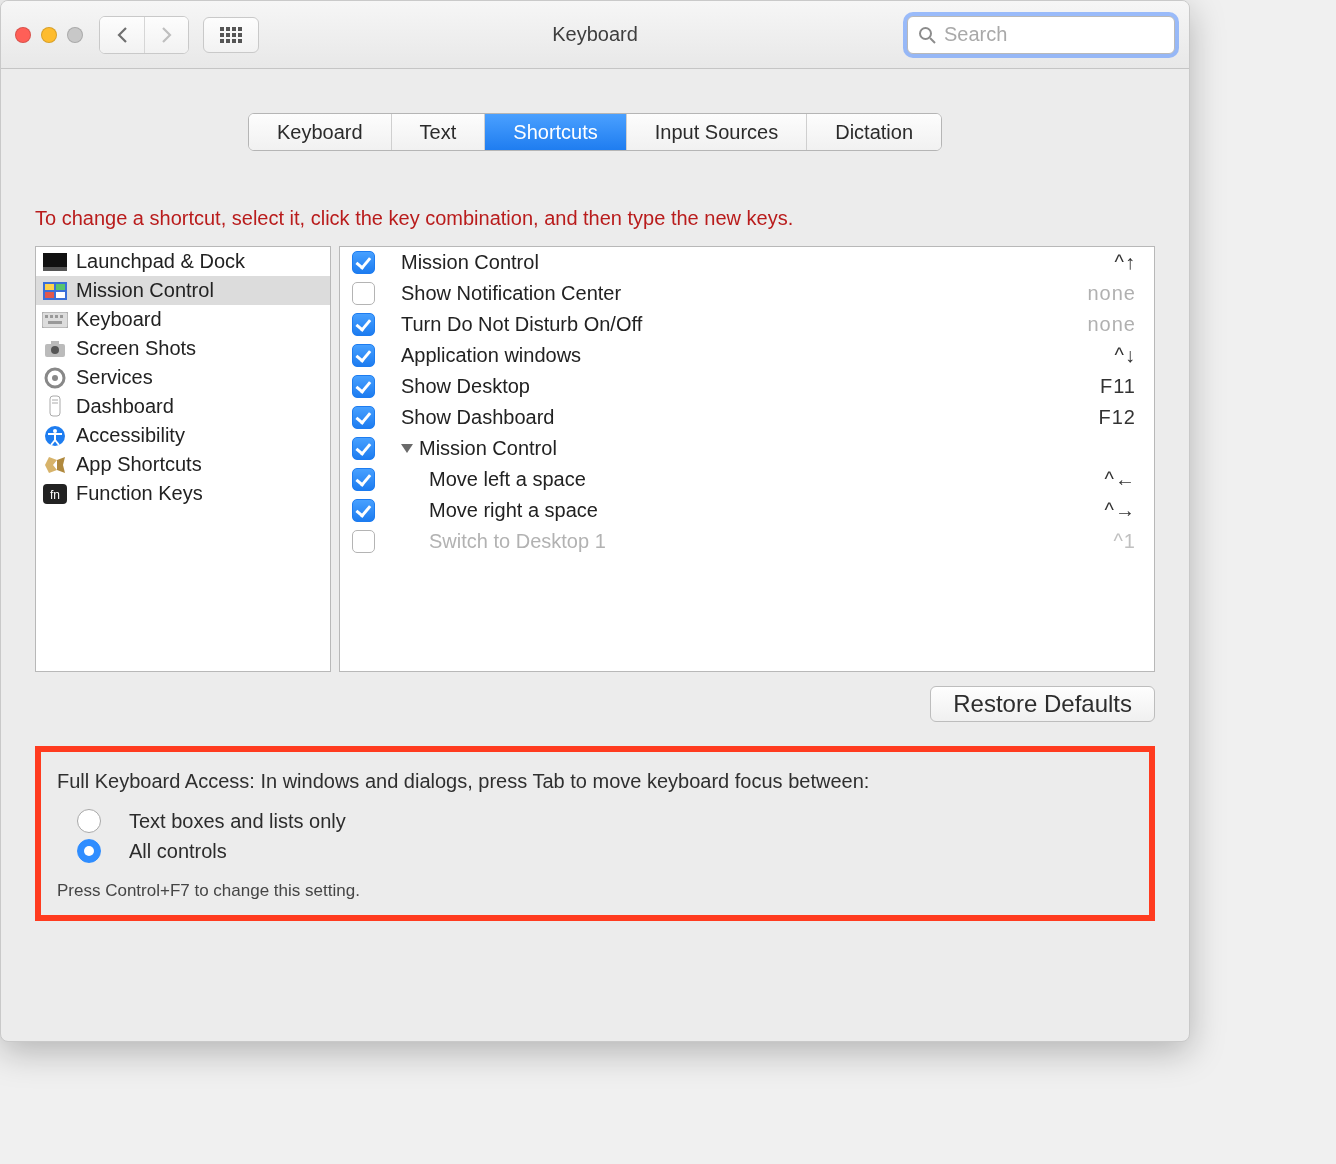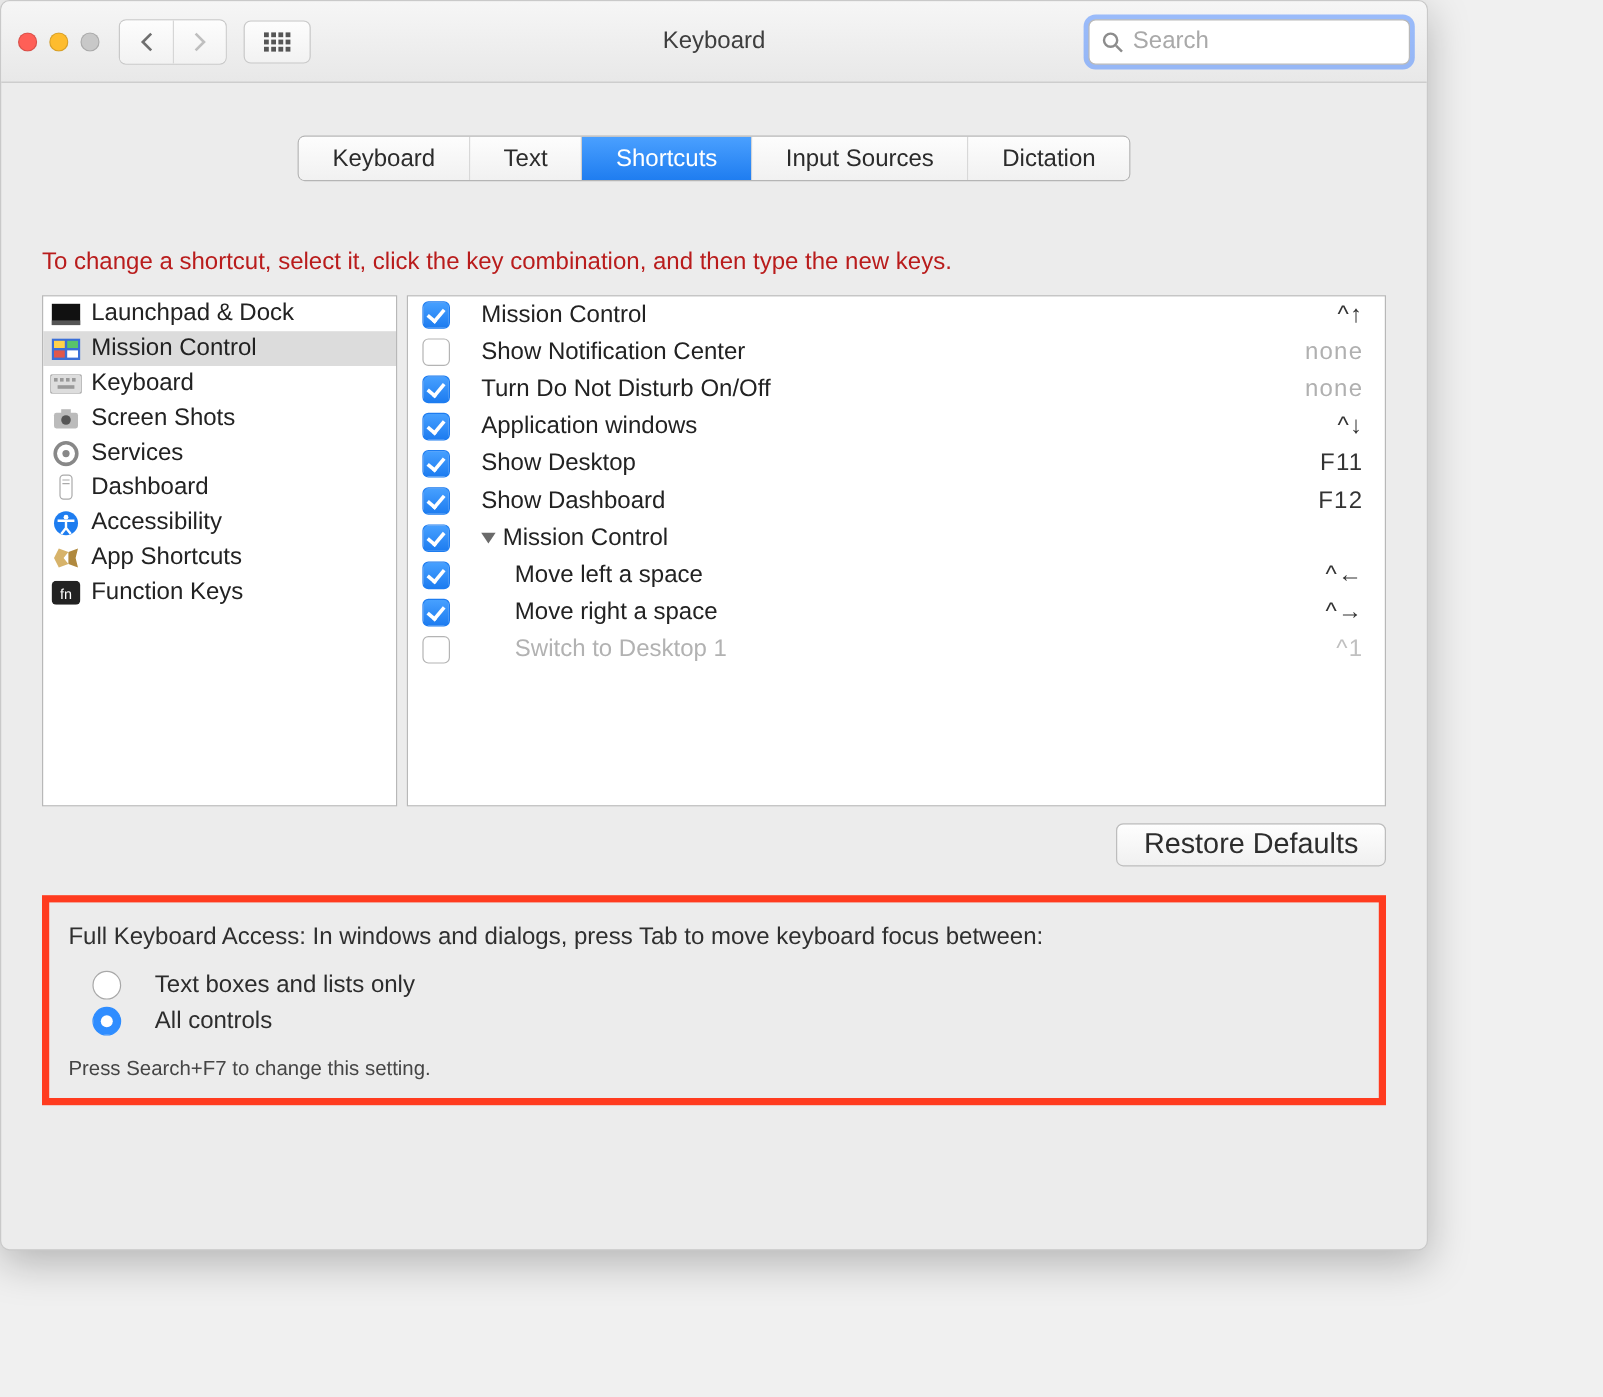--- a/index.html
+++ b/index.html
@@ -464,18 +464,18 @@
       <div id="fk-options">
           <div class="radio-row">
             <span class="radio"></span>
             <span>Text boxes and lists only</span>
           </div>
           <div class="radio-row">
             <span class="radio on"></span>
             <span>All controls</span>
           </div>
         </div>
-      <div class="hint">Press Search+F7 to change this setting.</div>
+      <div class="hint">Press Control+F7 to change this setting.</div>
     </div>
 
 
   </div>
 </div>
 
 </body></html>

